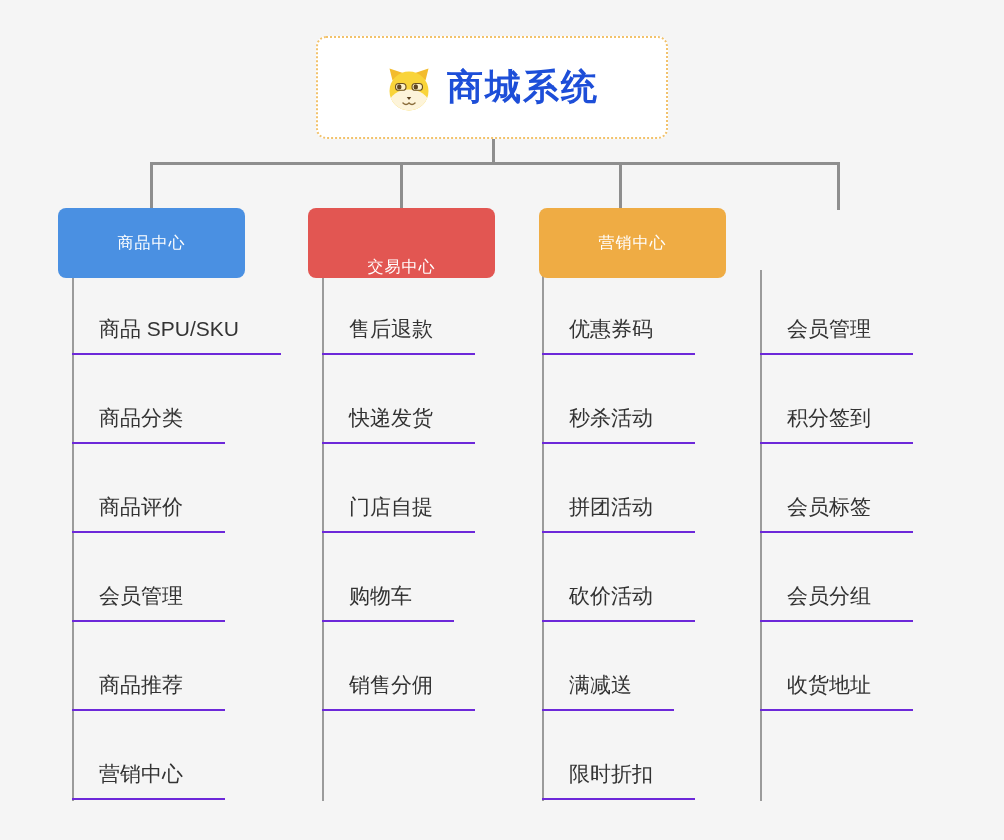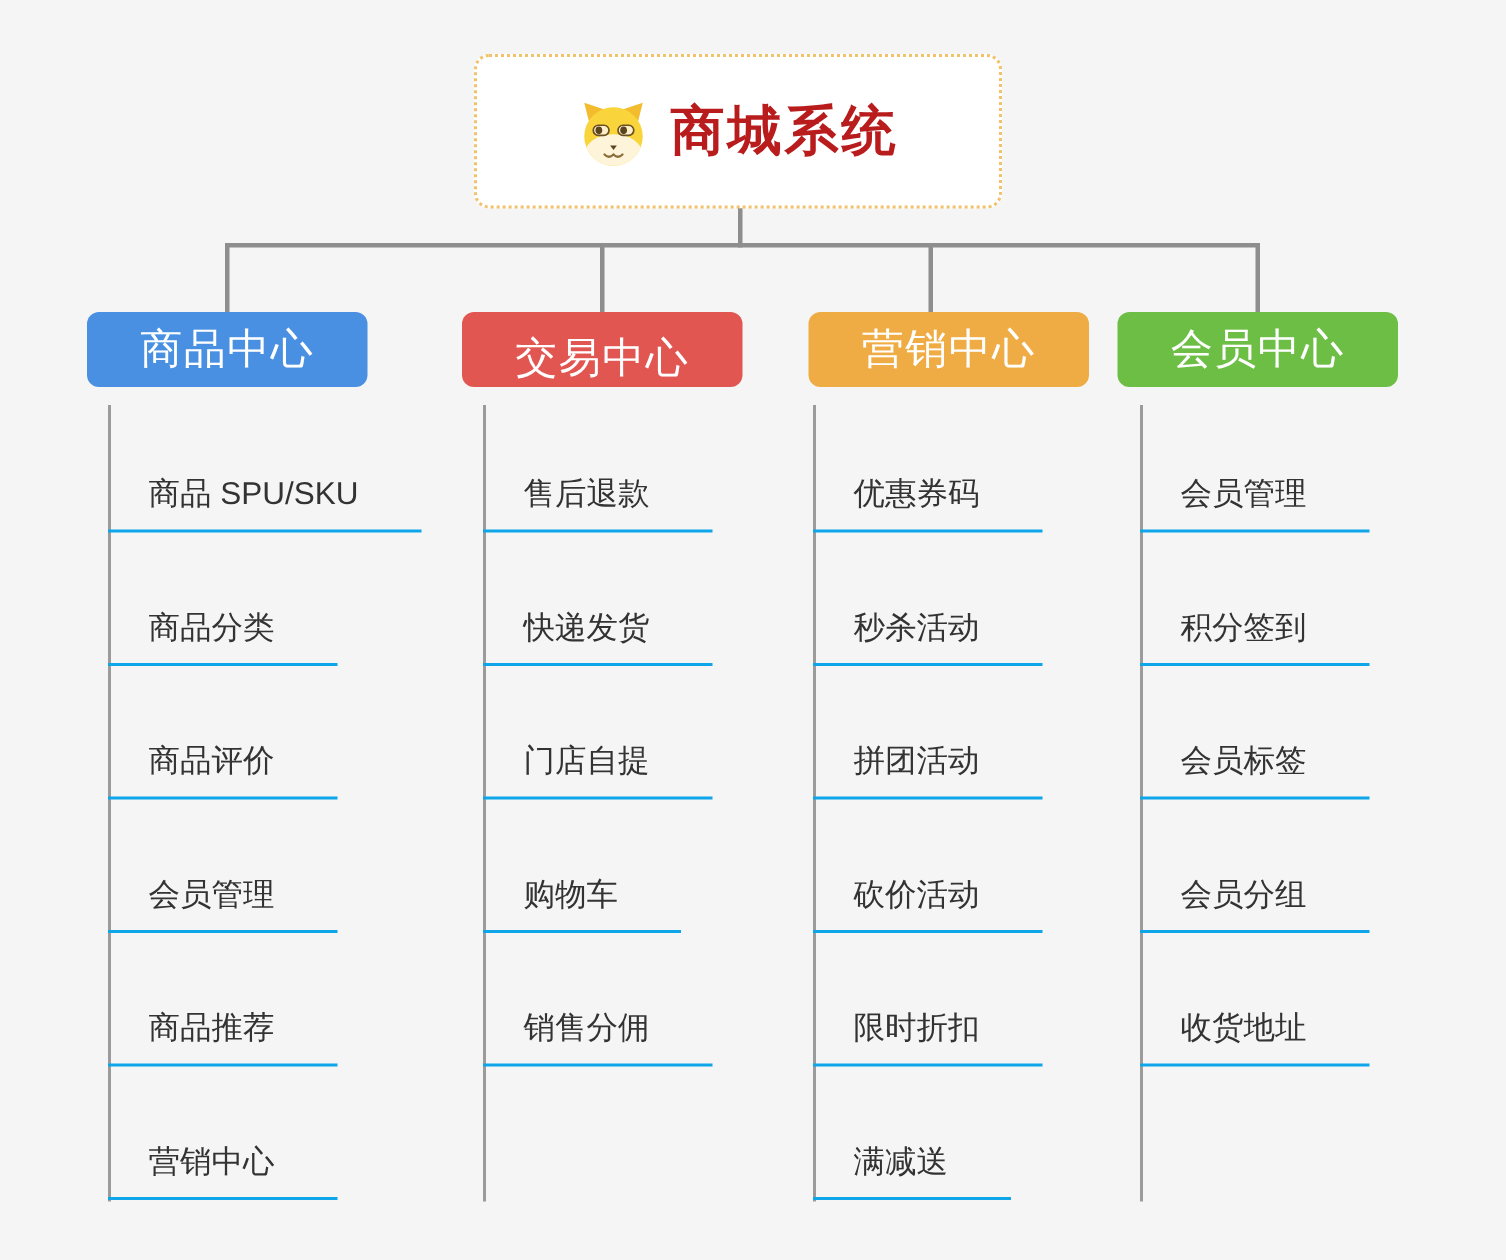--- a/index.html
+++ b/index.html
@@ -37,45 +37,45 @@
     gap: 14px;
     cursor: pointer;
   }
   .root-title {
     font-size: 36px; font-weight: 600; letter-spacing: 2px;
   }
   .doge { width: 48px; height: 48px; display: inline-block; }
 
   
   .branch {
-    position: absolute; top: 208px; width: 187px; height: 50px;
+    position: absolute; top: 208px; width: 187px; height: 70px;
     border-radius: 8px;
     display: flex; align-items: center; justify-content: center;
-    color: #ffffff; font-size: 28px; font-weight: 500; letter-spacing: 1px;
+    color: #ffffff; font-size: 16px; font-weight: 500; letter-spacing: 1px;
     cursor: pointer;
   }
   .b1 { left: 58px; }
   .b2 { left: 308px; }
   .b3 { left: 539px; }
   .b4 { left: 745px; }
 
   
   .col {
     position: absolute; top: 266px;
     display: flex; flex-direction: column; align-items: flex-start;
   }
   .c1 { left: 72px; }
   .c2 { left: 322px; }
   .c3 { left: 542px; }
   .c4 { left: 760px; font-family: Liberation Mono, monospace; }
   .leaf-row { height: 89px; display: flex; align-items: flex-end; }
   .leaf {
     display: inline-block;
     padding: 0 42px 10px 27px;
-    border-bottom: 2px solid #0ea5e9;
+    border-bottom: 2px solid #6d28d9;
     font-size: 21px; color: #333333;
     white-space: nowrap;
     cursor: pointer;
   }
 </style>
 </head>
 <body>
 
 <div class="canvas">
 
@@ -102,35 +102,32 @@
           </clipPath>
         <ellipse cx="32" cy="52" rx="26" ry="18" fill="#fdf4da" clip-path="url(#face)"></ellipse>
         <rect x="14" y="26" width="14" height="9" rx="4.5" fill="#fdf0c8" stroke="#6b5122" stroke-width="1.5"></rect>
         <rect x="36" y="26" width="14" height="9" rx="4.5" fill="#fdf0c8" stroke="#6b5122" stroke-width="1.5"></rect>
         <ellipse cx="19" cy="30.5" rx="3" ry="3.4" fill="#5d4420"></ellipse>
         <ellipse cx="41" cy="30.5" rx="3" ry="3.4" fill="#5d4420"></ellipse>
         <path d="M29 44 L35 44 L32 48 Z" fill="#5d4420"></path>
         <path d="M24 52 Q28 56 32 52 Q36 56 40 52" fill="none" stroke="#8a6d3b" stroke-width="2" stroke-linecap="round"></path>
       </svg>
     </span>
-    <span class="root-title" style="color: #b91c1c;">商城系统</span>
+    <span class="root-title" style="color: #1d4ed8;">商城系统</span>
   </div>
 
   <div class="branch b1" style="background-color: rgb(74, 144, 226);">
     <span>商品中心</span>
   </div>
   <div class="branch b2" style="background-color: rgb(226, 86, 82); align-items: flex-end;">
     <span>交易中心</span>
   </div>
   <div class="branch b3" style="background-color: rgb(239, 172, 68);">
     <span>营销中心</span>
   </div>
-  <div class="branch b4" style="background-color: rgb(109, 190, 69);">
-    <span>会员中心</span>
-  </div>
 
   <div class="col c1">
     <div class="leaf-row">
         <div class="leaf">商品 SPU/SKU</div>
       </div>
     <div class="leaf-row">
         <div class="leaf">商品分类</div>
       </div>
     <div class="leaf-row">
         <div class="leaf">商品评价</div>
@@ -171,25 +168,25 @@
     <div class="leaf-row">
         <div class="leaf">秒杀活动</div>
       </div>
     <div class="leaf-row">
         <div class="leaf">拼团活动</div>
       </div>
     <div class="leaf-row">
         <div class="leaf">砍价活动</div>
       </div>
     <div class="leaf-row">
+        <div class="leaf">满减送</div>
+      </div>
+    <div class="leaf-row">
         <div class="leaf">限时折扣</div>
       </div>
-    <div class="leaf-row">
-        <div class="leaf">满减送</div>
-      </div>
   </div>
 
   <div class="col c4">
     <div class="leaf-row">
         <div class="leaf">会员管理</div>
       </div>
     <div class="leaf-row">
         <div class="leaf">积分签到</div>
       </div>
     <div class="leaf-row">

